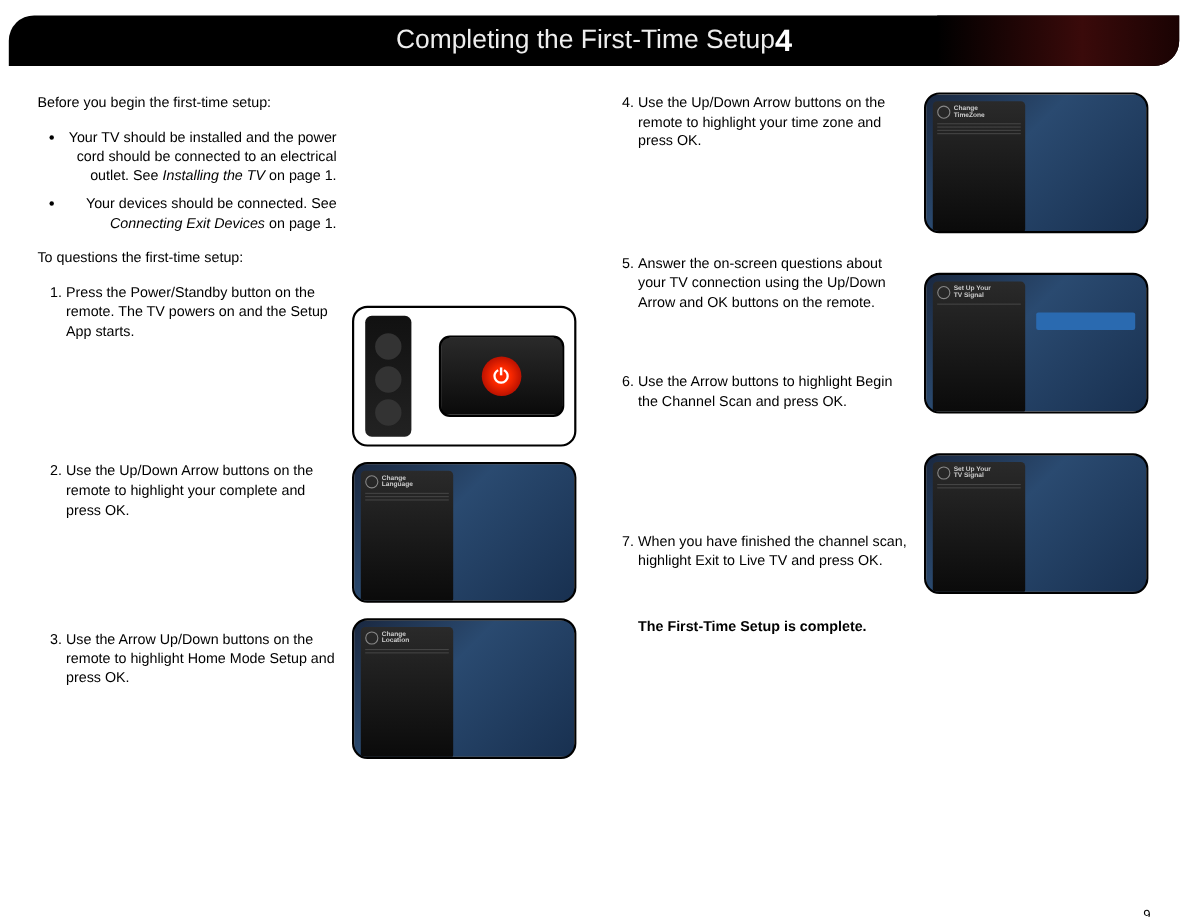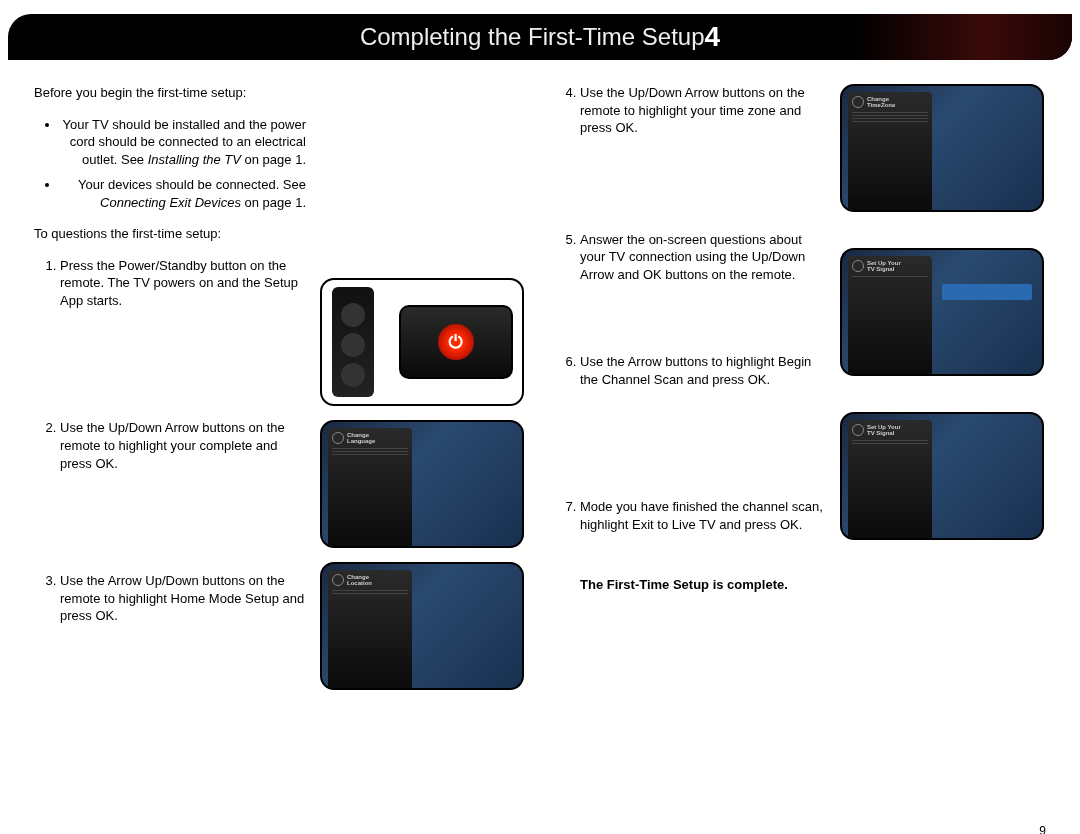--- a/index.html
+++ b/index.html
@@ -217,23 +217,23 @@
               <div class="menu-line"></div>
           </div>
         </div>
       </div>
     </div>
 
     <div class="col">
       <div class="textcol">
         <ol start="4">
           <li style="margin-bottom:94px;"><span>Use the </span><span class="bold">Up/Down Arrow</span><span> buttons on the remote to highlight your time zone and press </span><span class="bold">OK</span><span>.</span></li>
-          <li style="margin-bottom:70px;"><span>Answer the on-screen questions about your TV connection using the </span><span class="bold">Up/Down Arrow</span><span> and </span><span class="bold">OK</span><span> buttons on the remote.</span></li>
+          <li style="margin-bottom:55px;"><span>Answer the on-screen questions about your TV connection using the </span><span class="bold">Up/Down Arrow</span><span> and </span><span class="bold">OK</span><span> buttons on the remote.</span></li>
           <li style="margin-bottom:110px;"><span>Use the </span><span class="bold">Arrow</span><span> buttons to highlight Begin the Channel Scan and press </span><span class="bold">OK</span><span>.</span></li>
-          <li style="margin-bottom:30px;"><span>Mode you have finished the channel scan, highlight </span><span class="bold">Exit to Live TV</span><span> and press </span><span class="bold">OK</span><span>.</span></li>
+          <li style="margin-bottom:30px;"><span>When you have finished the channel scan, highlight </span><span class="bold">Exit to Live TV</span><span> and press </span><span class="bold">OK</span><span>.</span></li>
         </ol>
         <div class="complete-msg">The First-Time Setup is complete.</div>
       </div>
       <div class="imgcol">
         <div class="imgbox">
           <div class="menu-panel">
             <div class="menu-header">
                 <span class="logo"></span>
                 <span style="white-space:pre;">Change
 TimeZone</span>

